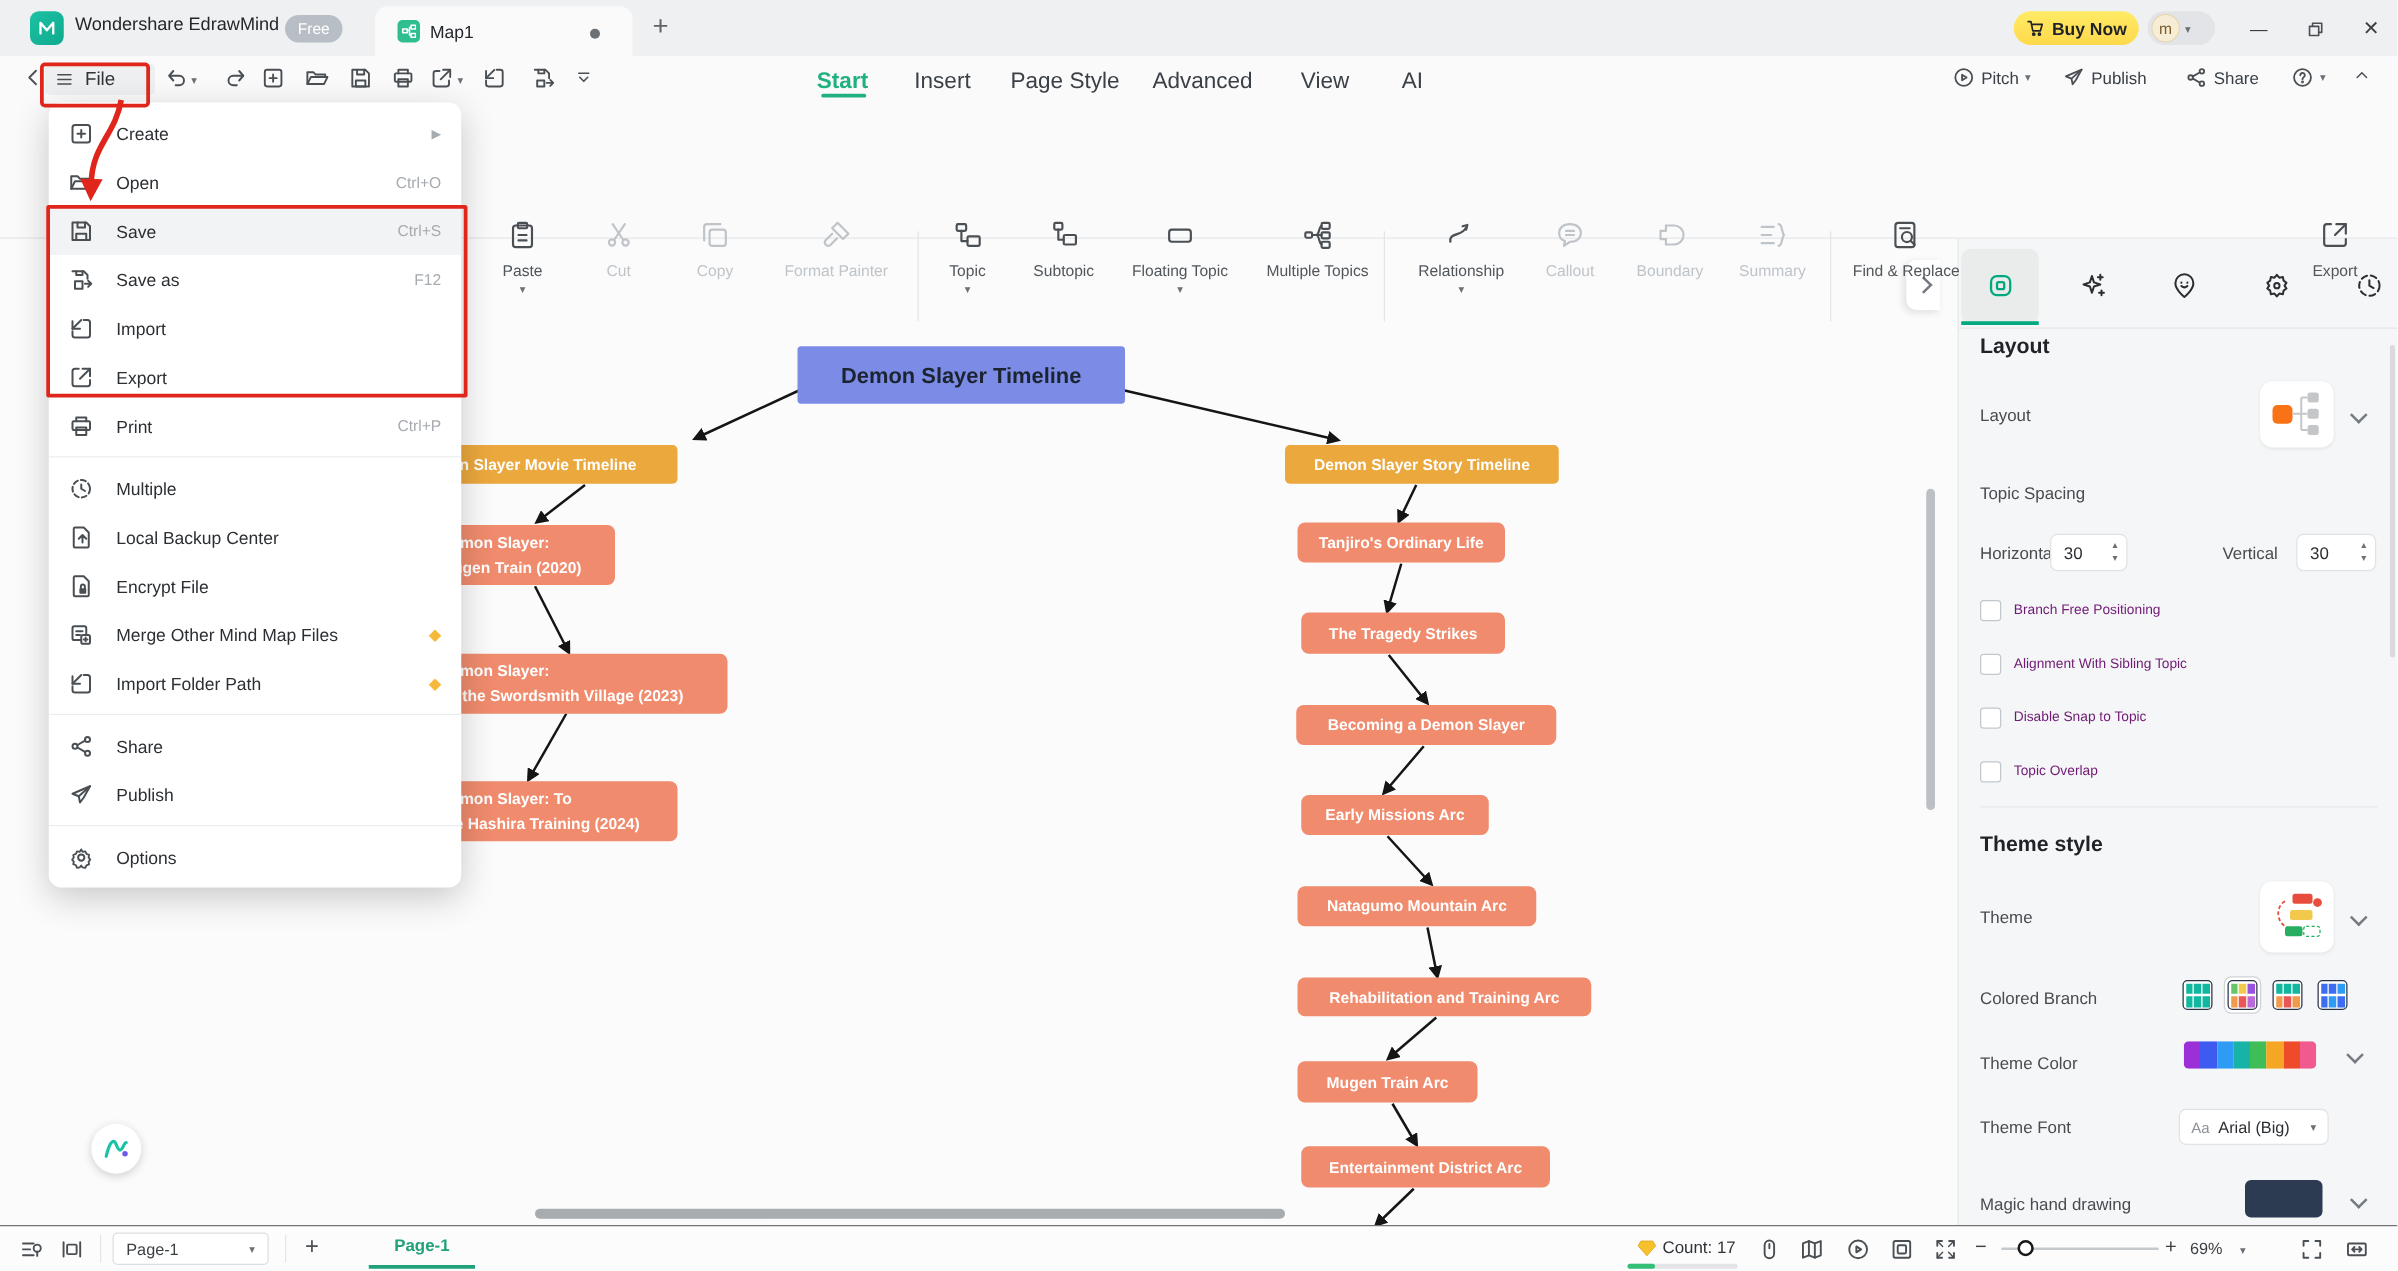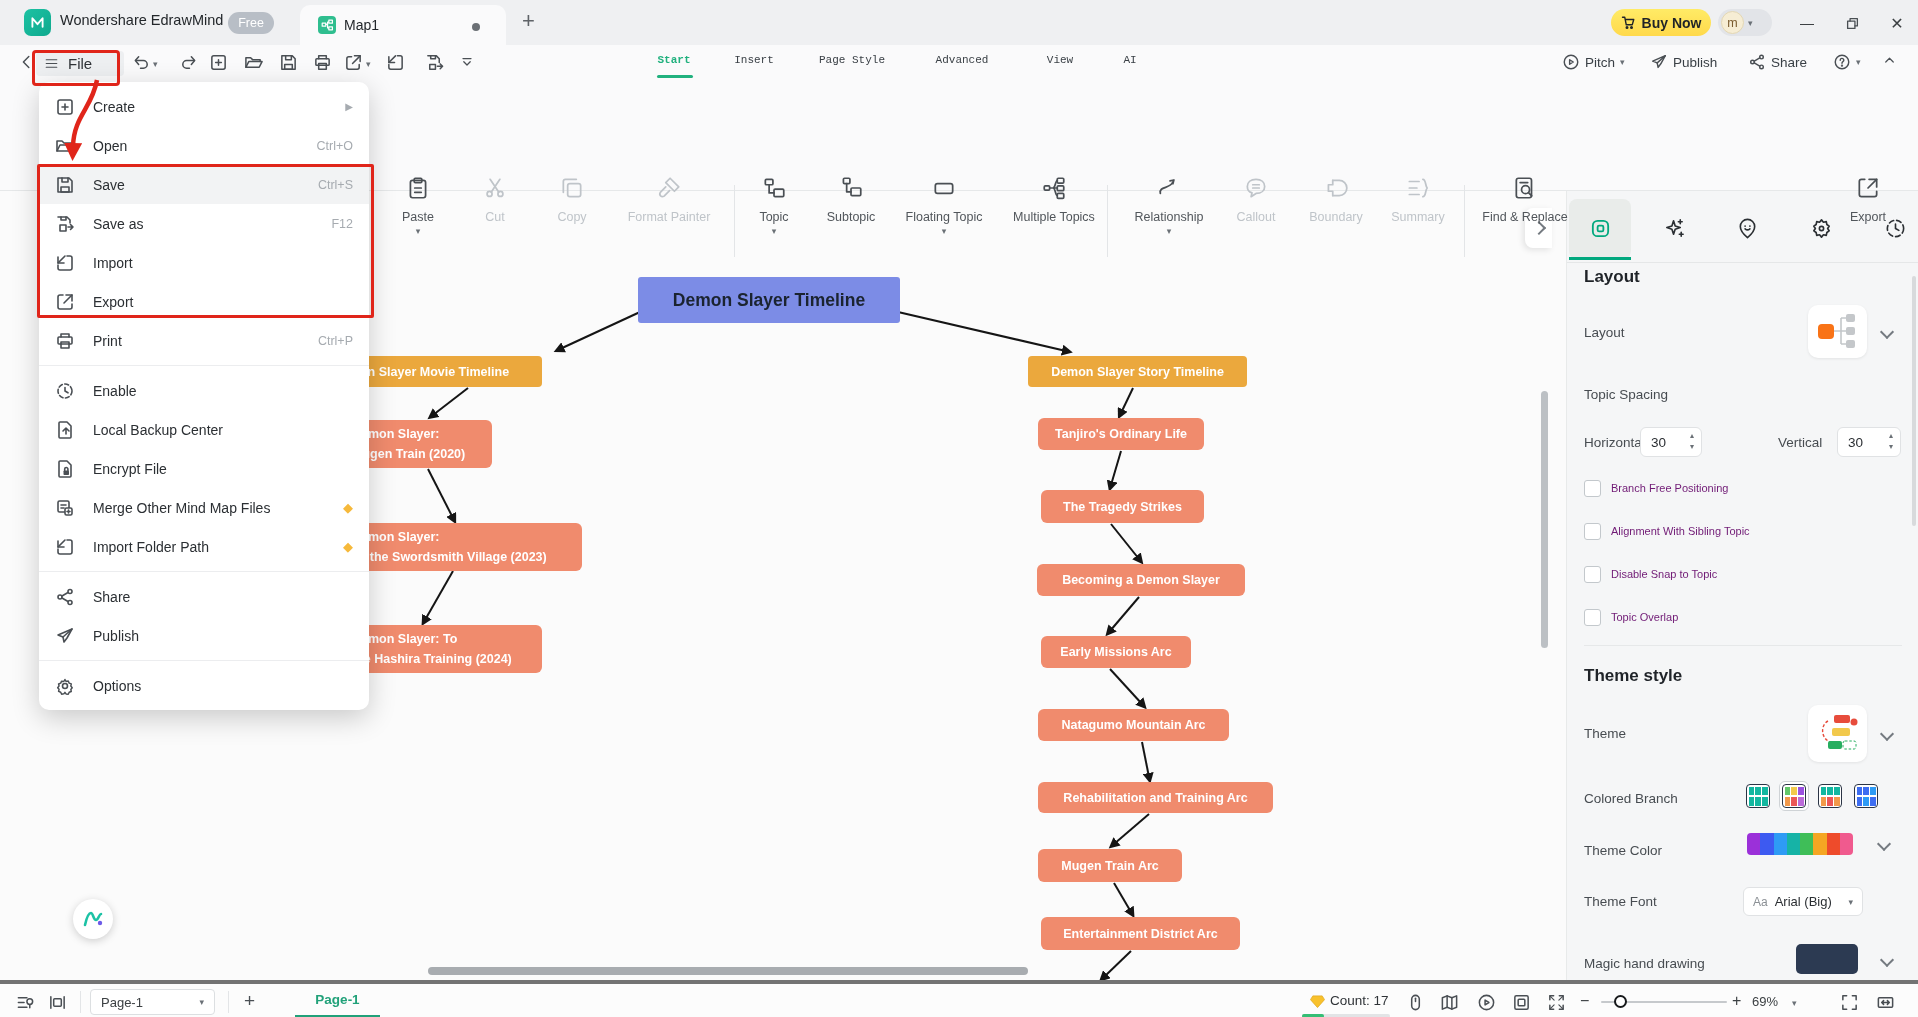--- a/index.html
+++ b/index.html
@@ -25,21 +25,21 @@
     font-size:14px;font-weight:bold;color:#1F2328;}
   .avatar-pill{position:absolute;left:1718px;top:9px;width:54px;height:27px;border-radius:14px;background:#E2E4E8;
     display:flex;align-items:center;gap:4px;padding-left:3px;box-sizing:border-box;}
   .avatar-circle{width:21px;height:21px;border-radius:50%;background:#F6EDD4;border:1px solid #E3D7B4;
     display:flex;align-items:center;justify-content:center;font-size:12.5px;color:#7A5B2E;}
   .winbtn{position:absolute;top:10px;width:26px;height:26px;display:flex;align-items:center;justify-content:center;
     color:#3C4043;font-size:14px;}
   
   .ribbon{position:absolute;left:0;top:45px;width:1918px;height:146px;background:#FAFAFB;
     border-bottom:1px solid #E6E8E9;box-sizing:border-box;z-index:30;}
-  .rtab{position:absolute;top:9px;transform:translateX(-50%);font-size:11px;color:#3A4046;font-family:Liberation Mono, monospace;}
+  .rtab{position:absolute;top:9px;transform:translateX(-50%);font-size:18px;color:#3A4046;}
   .rtab.active{color:#21B17E;font-weight:bold;}
   .rtab-underline{position:absolute;left:657px;top:30px;width:36px;height:3px;background:#21B17E;border-radius:2px;}
   .qbtn{position:absolute;top:8px;display:flex;align-items:center;justify-content:center;}
   .file-btn{position:absolute;left:36px;top:6px;width:80px;height:25px;display:flex;align-items:center;gap:9px;
     padding-left:8px;border-radius:4px;background:#EDEFF1;font-size:15px;color:#2F3337;}
   .rright{position:absolute;top:8px;display:flex;align-items:center;font-size:13.5px;color:#3A4046;gap:5px;}
   .caret{font-size:9px;color:#6A7076;}
   .tb-btn{position:absolute;top:130px;transform:translateX(-50%);text-align:center;width:118px;}
   .tb-btn .iconwrap{display:flex;justify-content:center;}
   .tb-btn .lbl{font-size:12.5px;color:#51565B;margin-top:9px;white-space:nowrap;}
@@ -94,21 +94,21 @@
   .strip{position:absolute;display:flex;border-radius:4px;overflow:hidden;height:22px;width:106px;}
   .strip div{flex:1;}
   .fontbox{position:absolute;background:#fff;border:1px solid #E0E2E4;border-radius:6px;display:flex;align-items:center;
     gap:7px;padding:4px 9px;box-sizing:border-box;font-size:13px;color:#2B2F33;}
   .collapse-handle{position:absolute;left:1525px;top:208px;width:27px;height:40px;background:#fff;
     border-radius:8px 0 0 8px;box-shadow:-2px 2px 6px rgba(0,0,0,.10);display:flex;align-items:center;
     justify-content:center;z-index:21;}
   .panel-scroll{position:absolute;left:345px;top:85px;width:4px;height:250px;border-radius:2px;background:#D8DADC;}
   
   .statusbar{position:absolute;left:0;top:980px;width:1918px;height:37px;background:#FCFCFC;
-    border-top:4px solid #737373;box-sizing:border-box;z-index:30;}
+    border-top:1px solid #737373;box-sizing:border-box;z-index:30;}
   .sb-ic{position:absolute;top:9px;}
   .sb-div{position:absolute;top:7px;width:1px;height:22px;background:#E3E5E7;}
   .pagebox{position:absolute;left:90px;top:5px;width:125px;height:26px;background:#fff;border:1px solid #DCDFE1;
     border-radius:4px;display:flex;align-items:center;font-size:13px;color:#3C4043;padding:0 10px;box-sizing:border-box;}
   .page-tab{position:absolute;left:295px;top:8px;width:85px;text-align:center;font-size:13.5px;font-weight:bold;color:#21A179;}
   .page-underline{position:absolute;left:295px;top:31px;width:85px;height:3px;background:#21A179;}
   .count{position:absolute;left:1330px;top:9px;font-size:13.5px;color:#2F3337;}
   .miniprog{position:absolute;left:1302px;top:30px;width:88px;height:4px;border-radius:2px;background:#E2E4E6;}
   .miniprog div{width:22px;height:4px;border-radius:2px;background:#35BE75;}
   .zoomtxt{position:absolute;left:1752px;top:10px;font-size:13px;color:#3C4043;}
@@ -559,21 +559,21 @@
     <span class="fm-right">Ctrl+P</span>
   </div>
   <div class="fm-sep"></div>
   <div class="fm-row">
     <span class="fm-ic">
         <svg class="ic" width="20" height="20" viewBox="0 0 20 20">
           <circle cx="10" cy="10" r="7" stroke-dasharray="4 2.5"></circle>
           <path d="M10 6.5V10l3 1.8"></path>
         </svg>
       </span>
-    <span>Enable</span>
+    <span>Multiple</span>
   </div>
   <div class="fm-row">
     <span class="fm-ic">
         <svg class="ic" width="20" height="20" viewBox="0 0 20 20">
           <path d="M12 2H5a1 1 0 00-1 1v14a1 1 0 001 1h10a1 1 0 001-1V6z"></path>
           <path d="M8 12l3-3 3 3M11 9v6" transform="translate(0,-1)"></path>
         </svg>
       </span>
     <span>Local Backup Center</span>
   </div>

